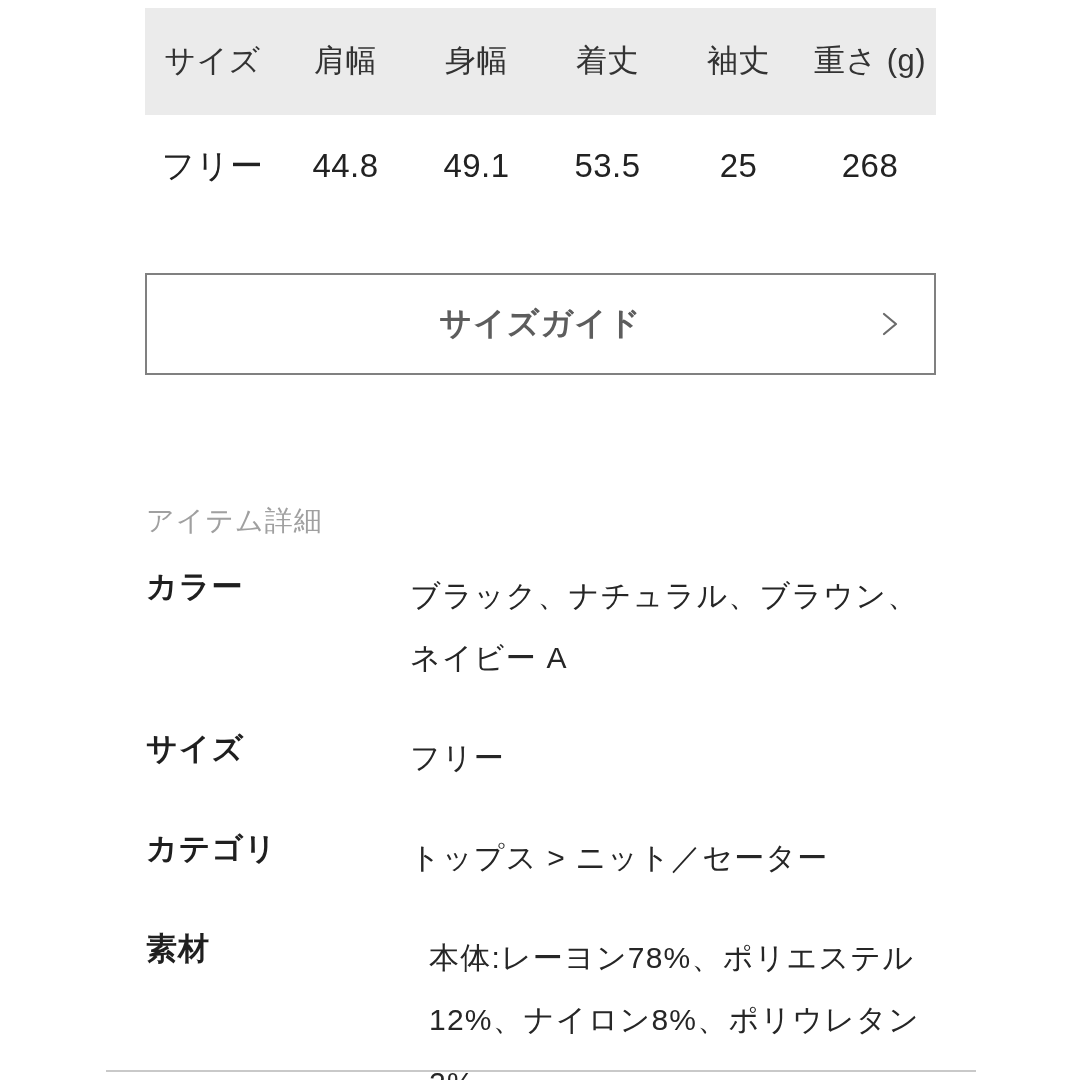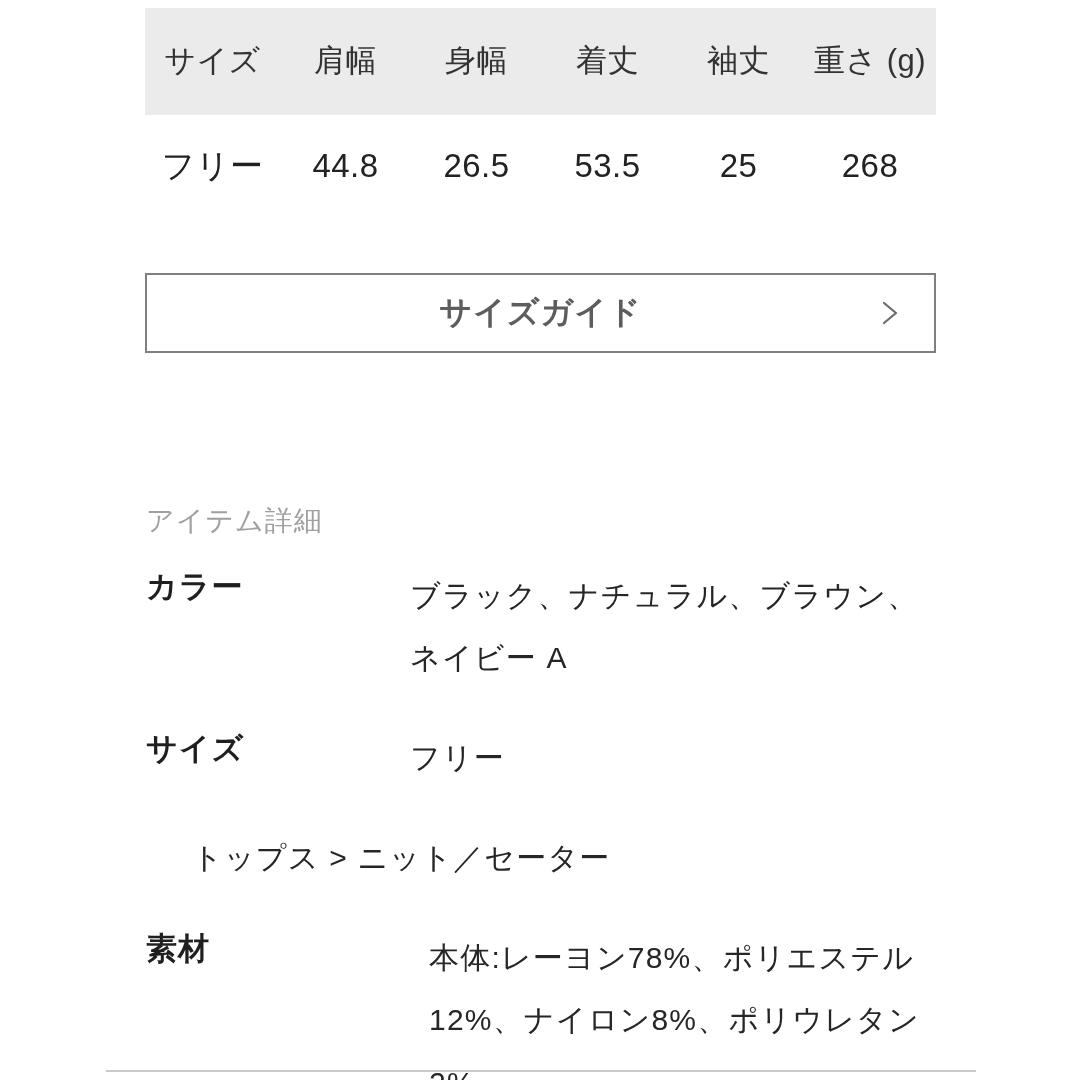--- a/index.html
+++ b/index.html
@@ -65,21 +65,21 @@
   .col-c      { width: 131px; }
   .col-d      { width: 131px; }
   .col-e      { width: 132px; }
 
   
   .size-guide-btn {
     position: absolute;
     left: 145px;
     top: 273px;
     width: 791px;
-    height: 80px;
+    height: 102px;
     box-sizing: border-box;
     border: 2px solid #808080;
     background: #ffffff;
     display: flex;
     align-items: center;
     justify-content: center;
     cursor: pointer;
     padding: 16px;
   }
   .size-guide-label {
@@ -175,21 +175,21 @@
         <th class="col-c">着丈</th>
         <th class="col-d">袖丈</th>
         <th class="col-e">重さ
 (g)</th>
       </tr>
     </thead>
     <tbody>
       <tr>
         <td>フリー</td>
         <td>44.8</td>
-        <td>26.5</td>
+        <td>49.1</td>
         <td>53.5</td>
         <td>25</td>
         <td>268</td>
       </tr>
     </tbody>
   </table>
 
   <div class="size-guide-btn">
     <span class="size-guide-label">サイズガイド</span>
     <span class="size-guide-chevron">
@@ -207,20 +207,21 @@
       <div class="detail-label">カラー</div>
       <div class="detail-value">ブラック、ナチュラル、ブラウン、ネイビー A</div>
     </div>
 
     <div class="detail-row">
       <div class="detail-label">サイズ</div>
       <div class="detail-value">フリー</div>
     </div>
 
     <div class="detail-row">
+      <div class="detail-label">カテゴリ</div>
       <div class="detail-value">トップス &gt; ニット／セーター</div>
     </div>
 
     <div class="detail-row">
       <div class="detail-label">素材</div>
       <div class="detail-value">本体:レーヨン78%、ポリエステル12%、ナイロン8%、ポリウレタン2%</div>
     </div>
 
   </div>
 

